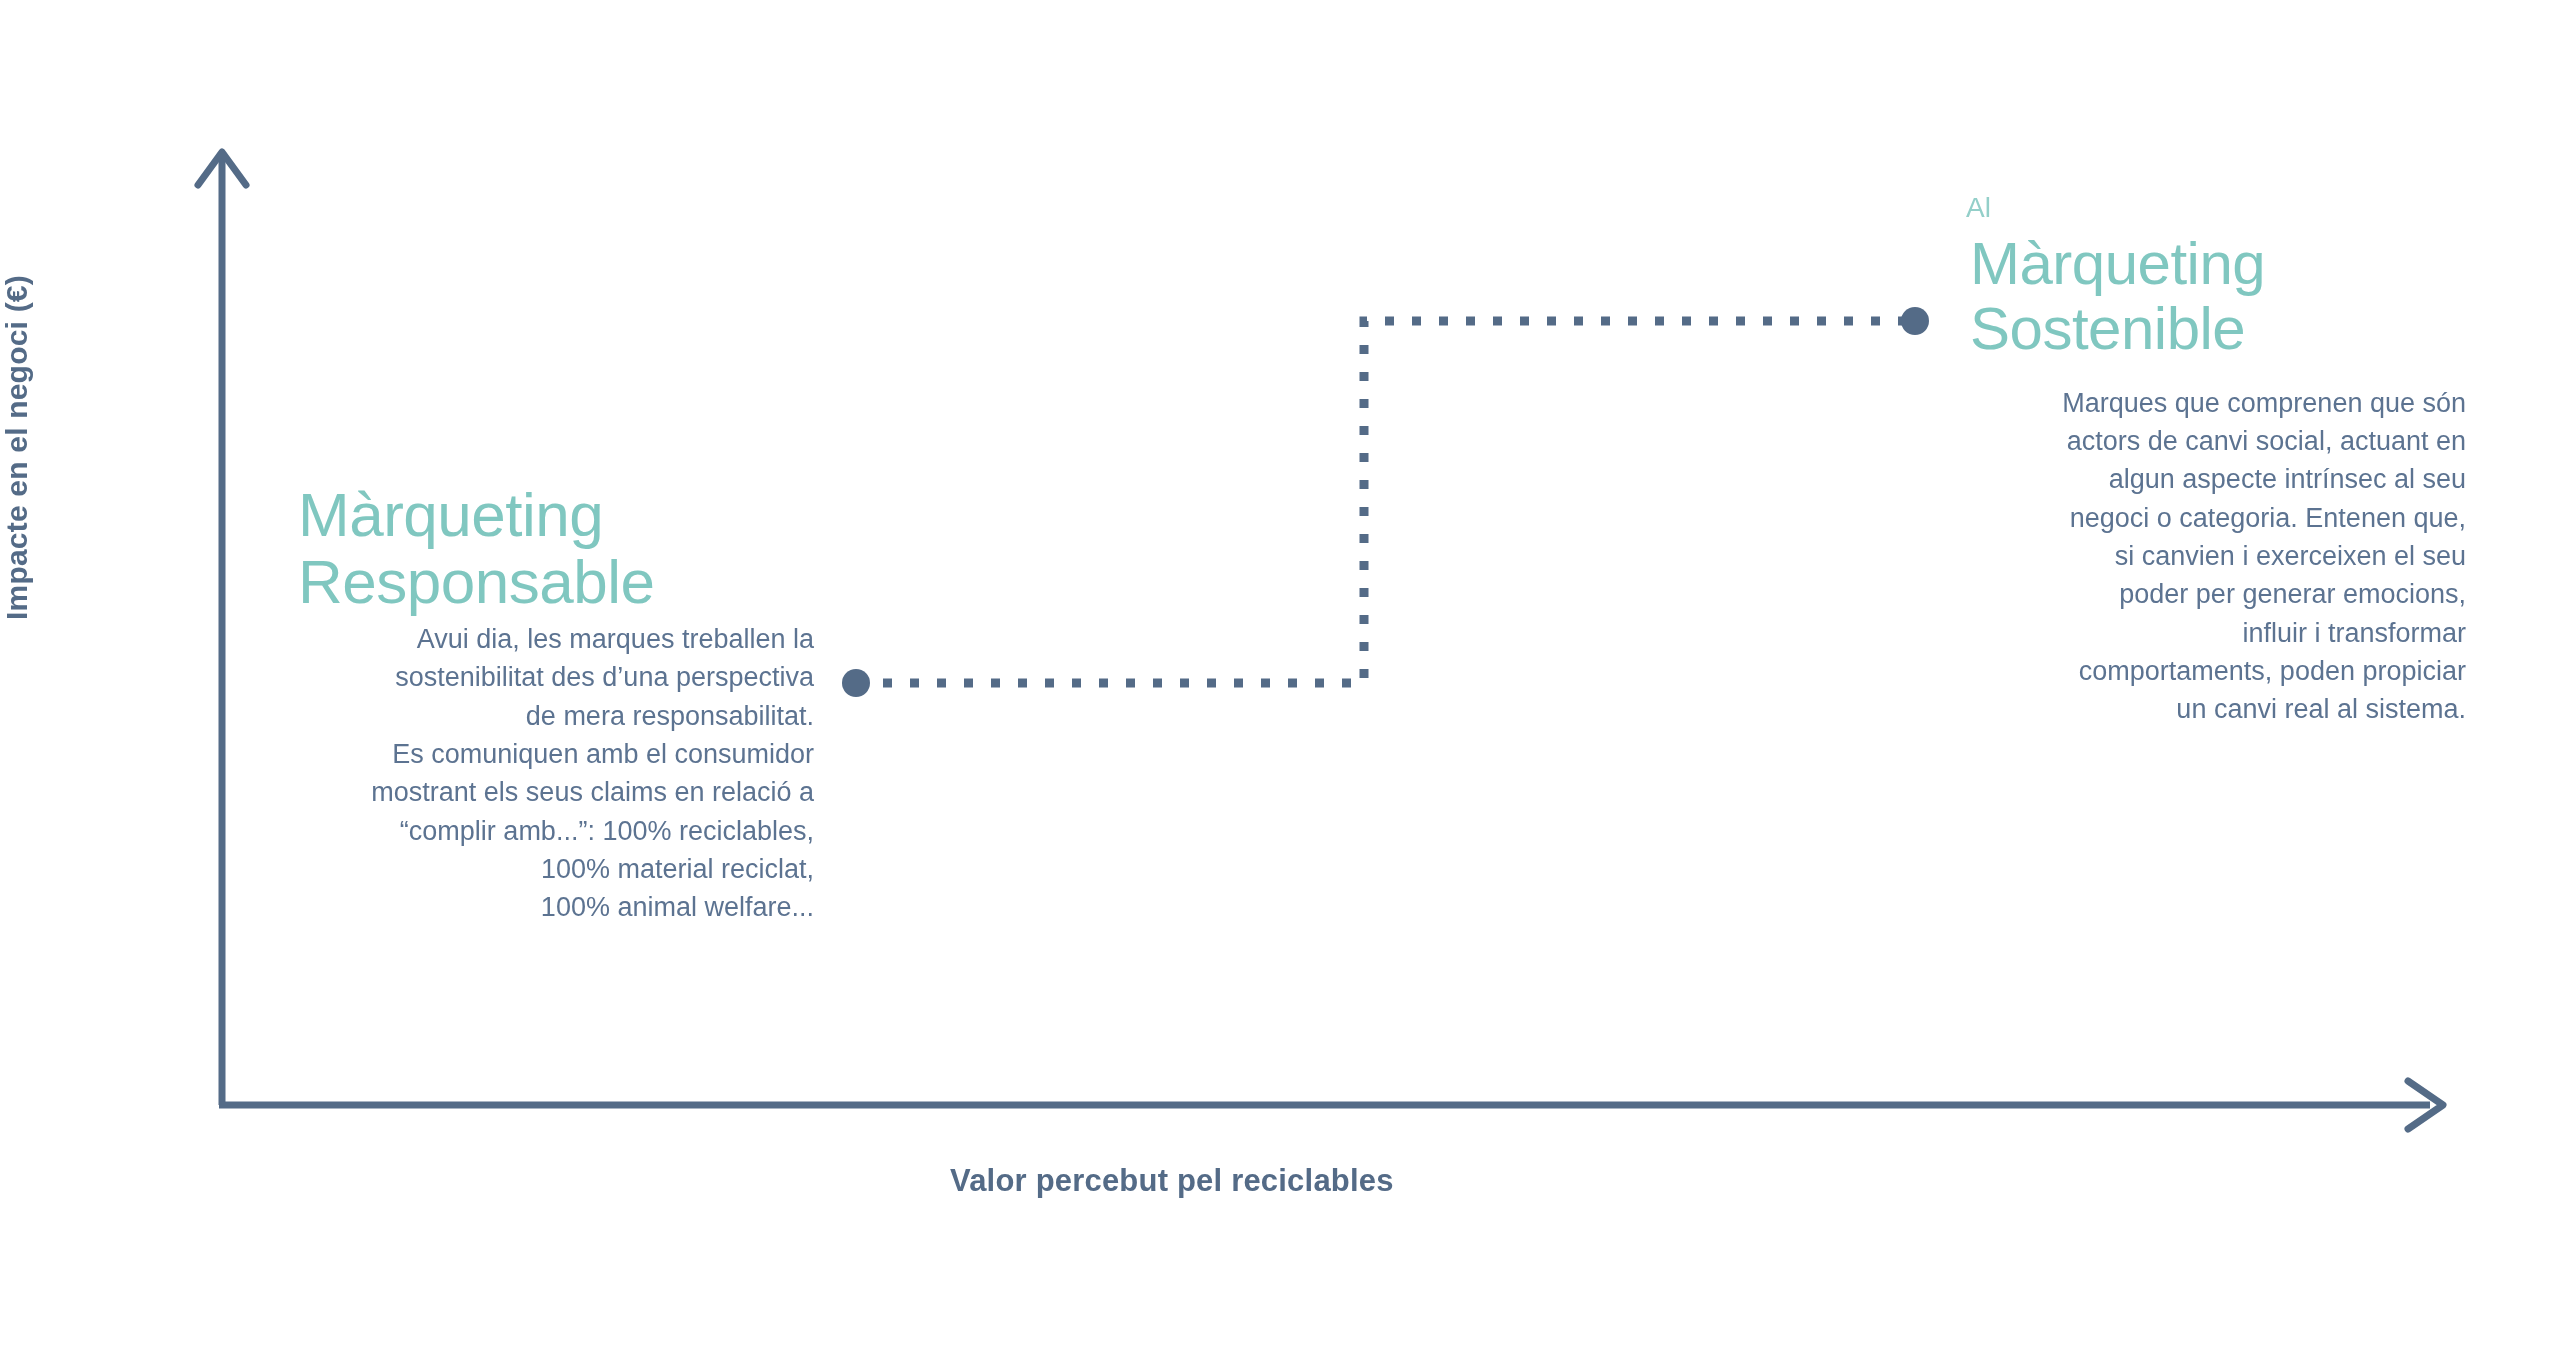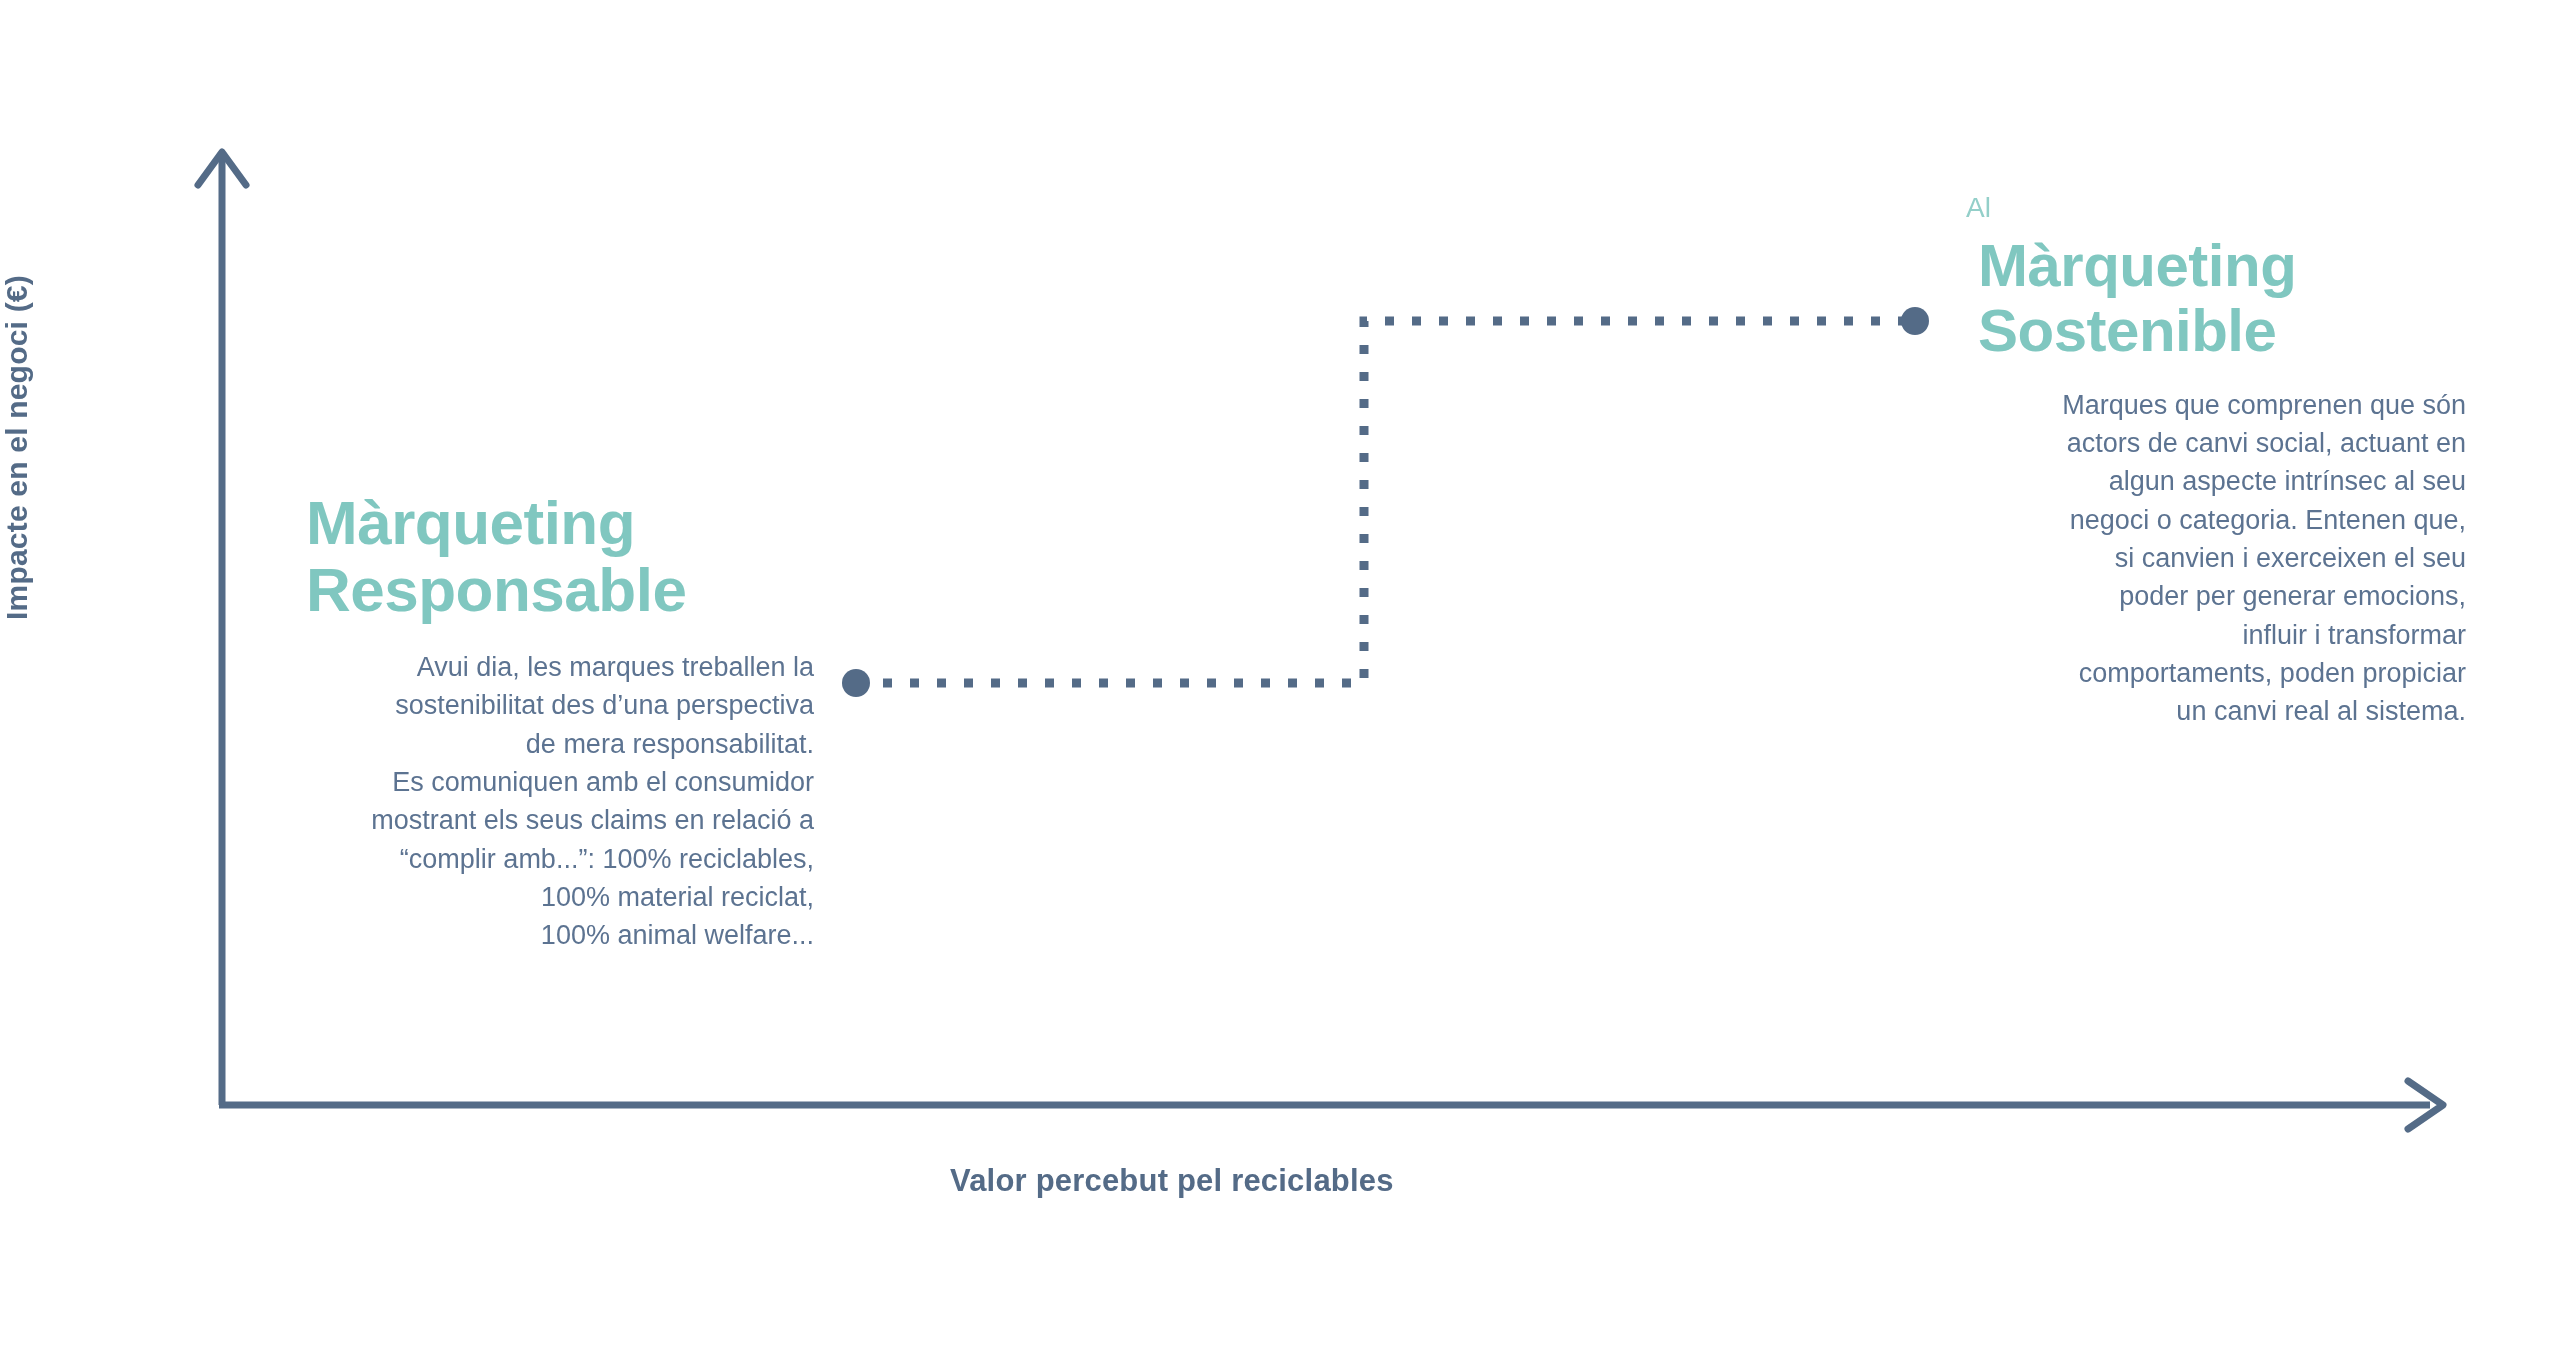--- a/index.html
+++ b/index.html
@@ -59,37 +59,37 @@
 
   .stage-prefix {
     color: #93CFC9;
     font-size: 28px;
     font-weight: 400;
     line-height: 1.0;
     margin: 0 0 10px 0;
   }
   .stage-title {
     color: #80C7C0;
-    font-weight: bold;
+    font-weight: normal;
     font-size: 62px;
     line-height: 1.08;
     letter-spacing: -0.5px;
-    margin: 12px;
+    margin: 4px;
   }
   #stage-right .stage-title { font-size: 60px; }
 
   .stage-body {
     color: #5C7391;
     font-size: 27px;
     line-height: 1.42;
     margin: 0;
     white-space: pre-line;
     text-align: right;
   }
-  #stage-left  .stage-body { margin-top: 24px; }
+  #stage-left  .stage-body { margin-top: 4px; }
   #stage-right .stage-body { margin-top: 22px; }
 </style>
 </head>
 <body>
 
 <div id="canvas">
 
   <svg id="axes-svg" viewBox="0 0 2560 1352" xmlns="http://www.w3.org/2000/svg">
 
     <g>

